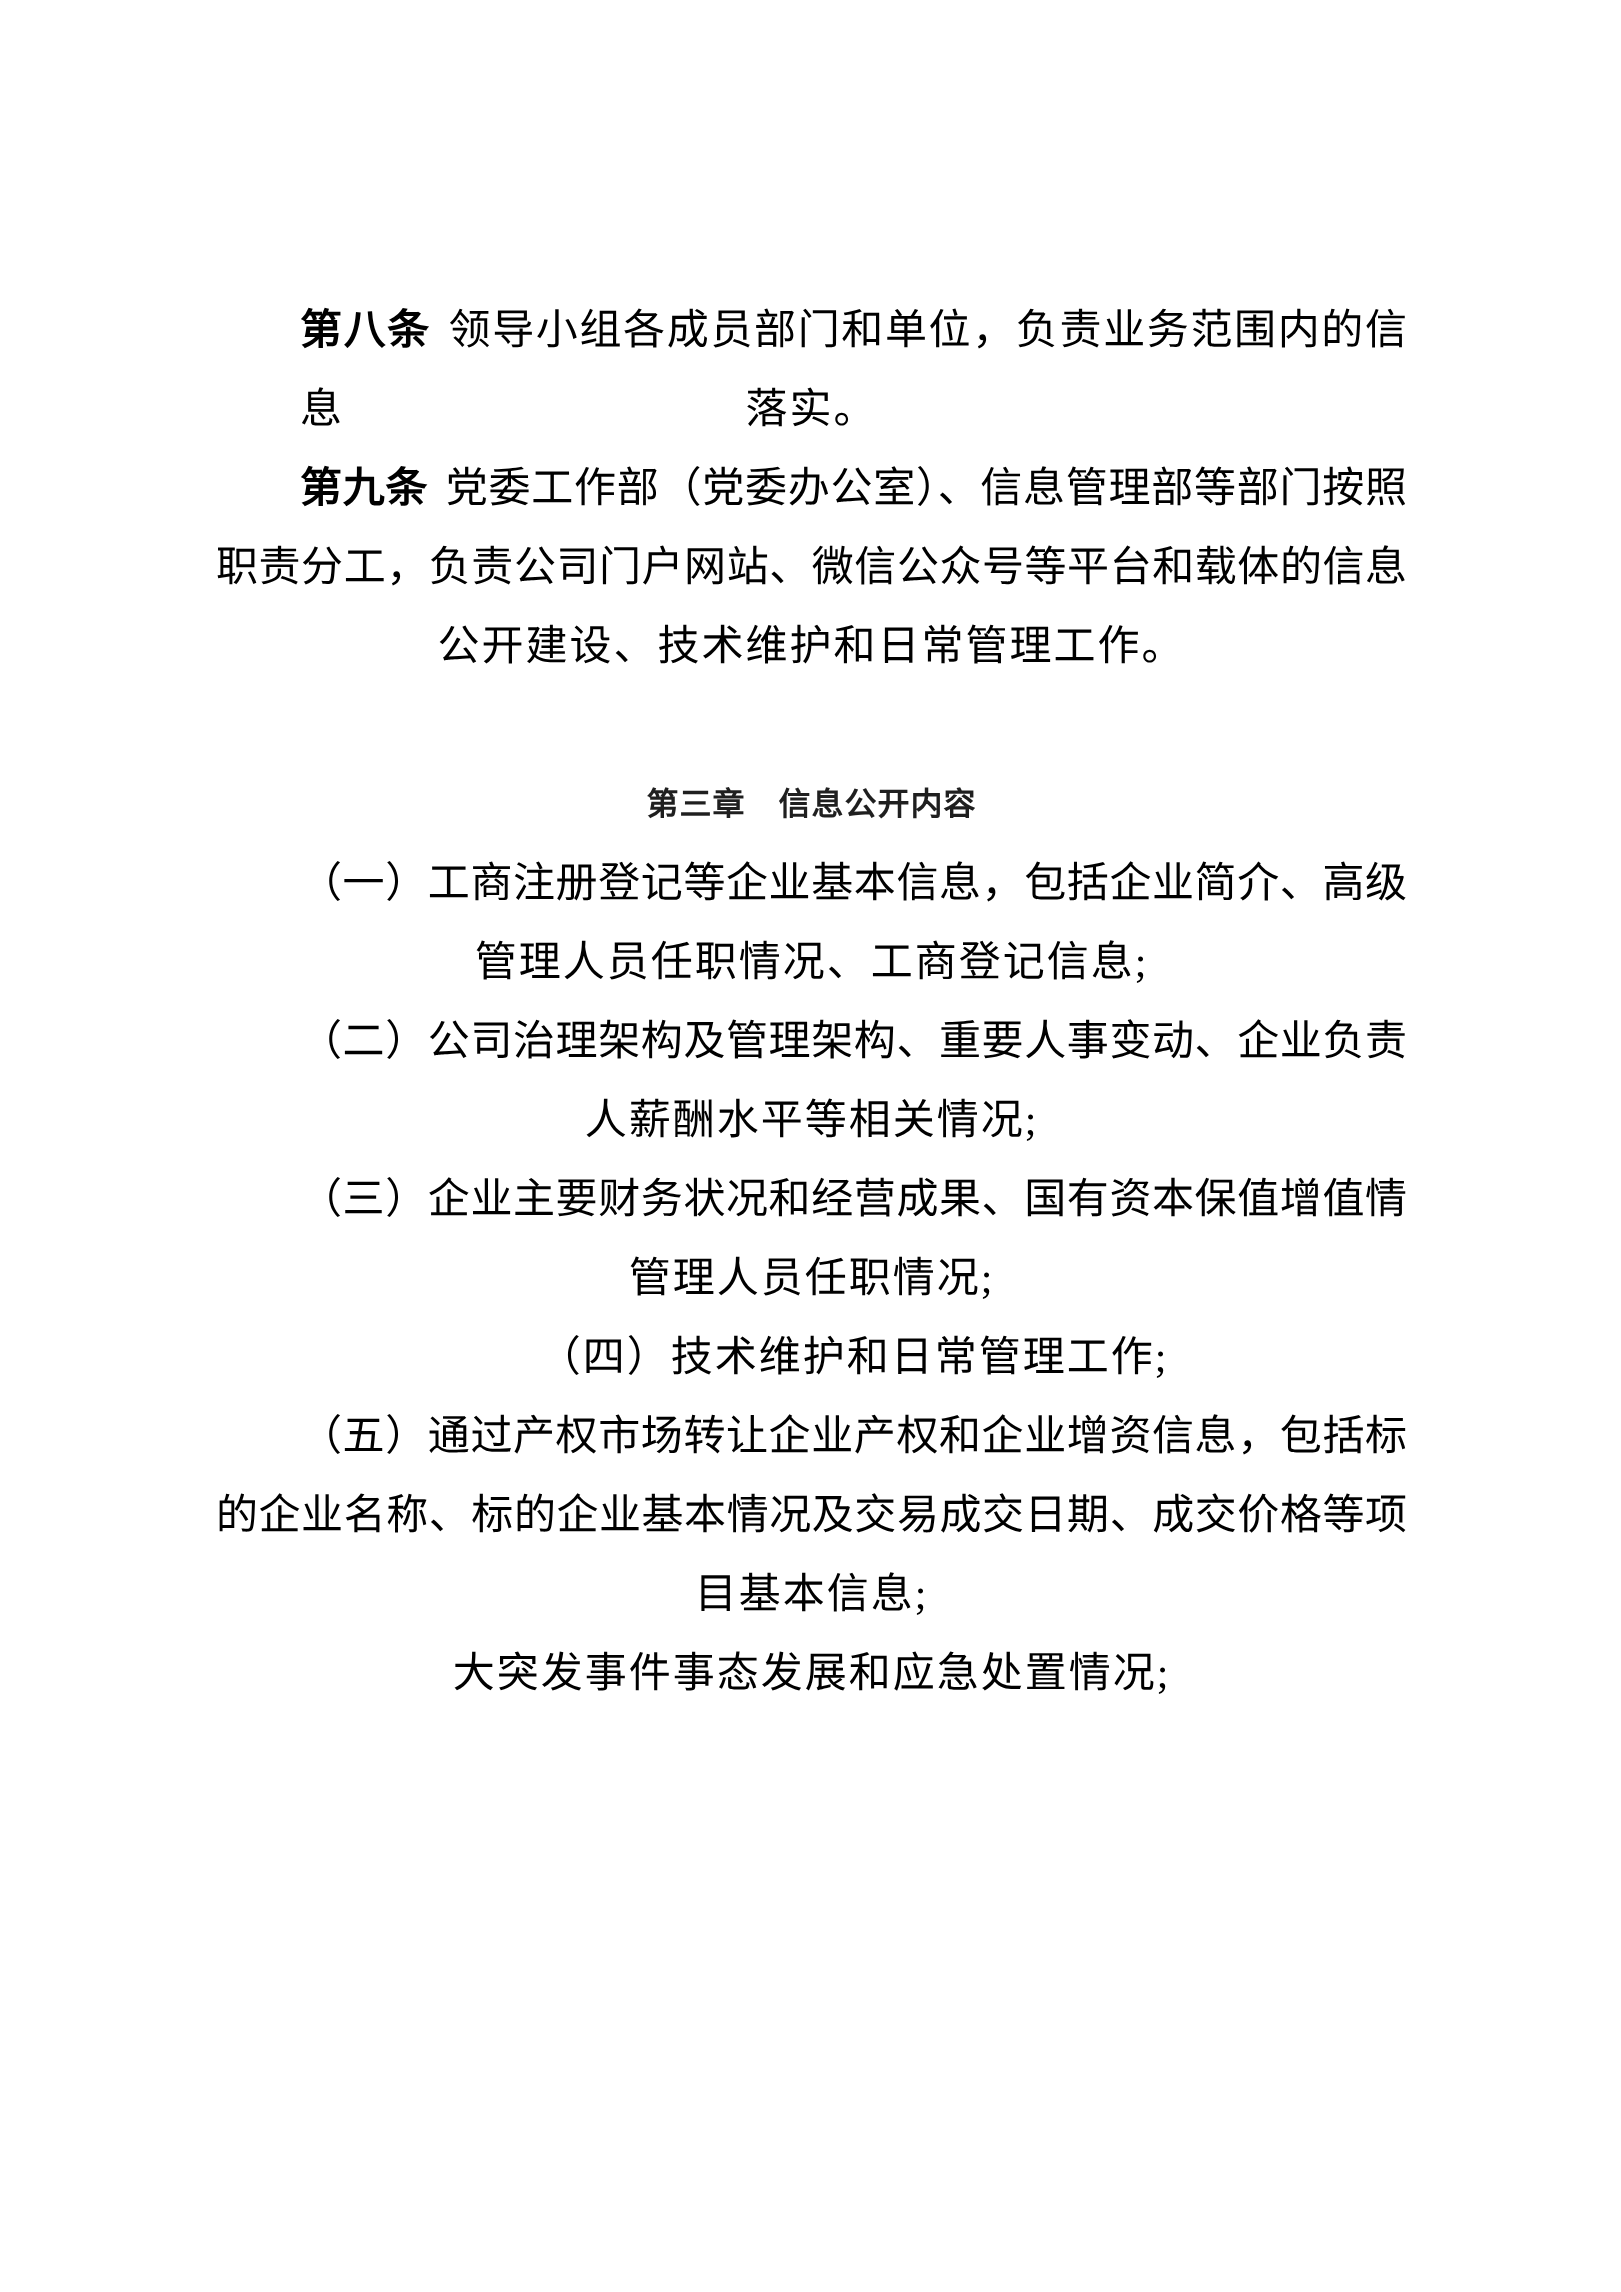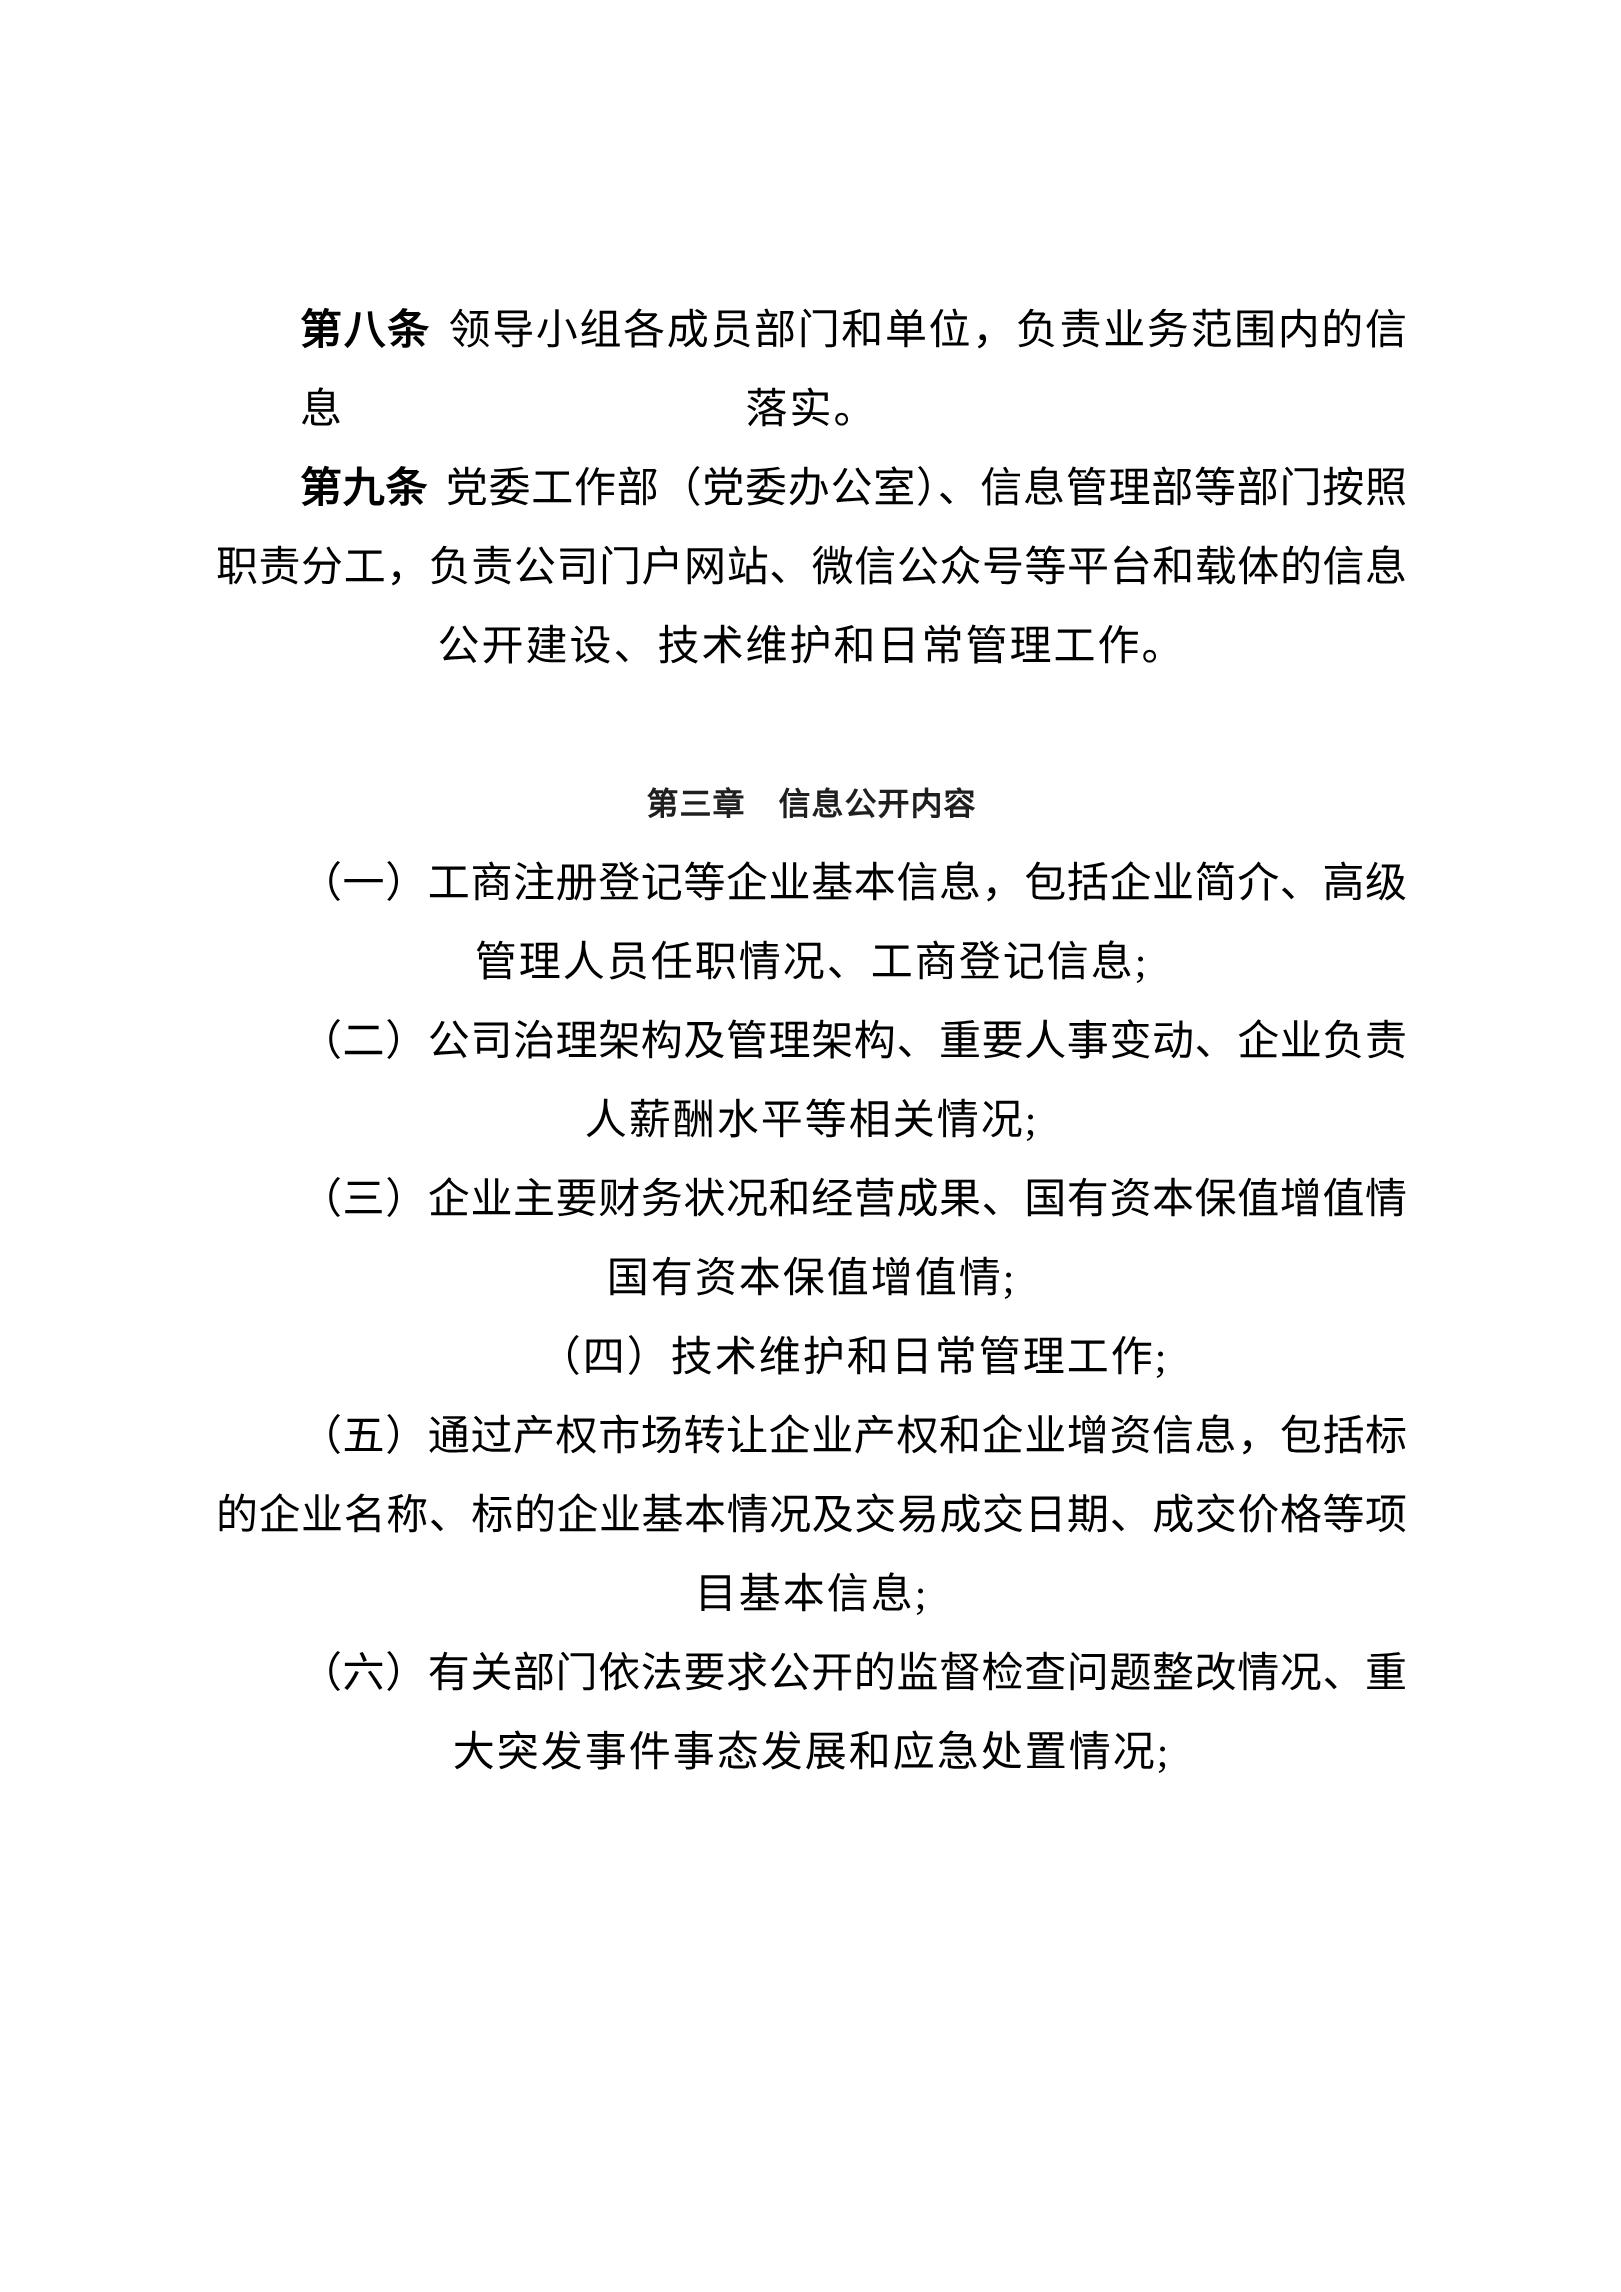--- a/index.html
+++ b/index.html
@@ -75,26 +75,25 @@
     <div class="chapter-heading">第三章　信息公开内容</div>
 
 
     <div class="line fill indent"><span>（一）工商注册登记等企业基本信息，包括企业简介、高级</span></div>
     <div class="line loose"><span>管理人员任职情况、工商登记信息;</span></div>
 
     <div class="line fill indent"><span>（二）公司治理架构及管理架构、重要人事变动、企业负责</span></div>
     <div class="line loose"><span>人薪酬水平等相关情况;</span></div>
 
     <div class="line fill indent"><span>（三）企业主要财务状况和经营成果、国有资本保值增值情</span></div>
-    <div class="line loose"><span>国有资本保值增值情;</span></div>
+    <div class="line loose"><span>管理人员任职情况;</span></div>
 
     <div class="line loose indent"><span>（四）技术维护和日常管理工作;</span></div>
 
     <div class="line fill indent"><span>（五）通过产权市场转让企业产权和企业增资信息，包括标</span></div>
     <div class="line fill"><span>的企业名称、标的企业基本情况及交易成交日期、成交价格等项</span></div>
     <div class="line loose"><span>目基本信息;</span></div>
 
-    <div class="line fill indent"><span>（六）有关部门依法要求公开的监督检查问题整改情况、重</span></div>
     <div class="line loose"><span>大突发事件事态发展和应急处置情况;</span></div>
 
   </div>
 </div>
 
 
 </body></html>

